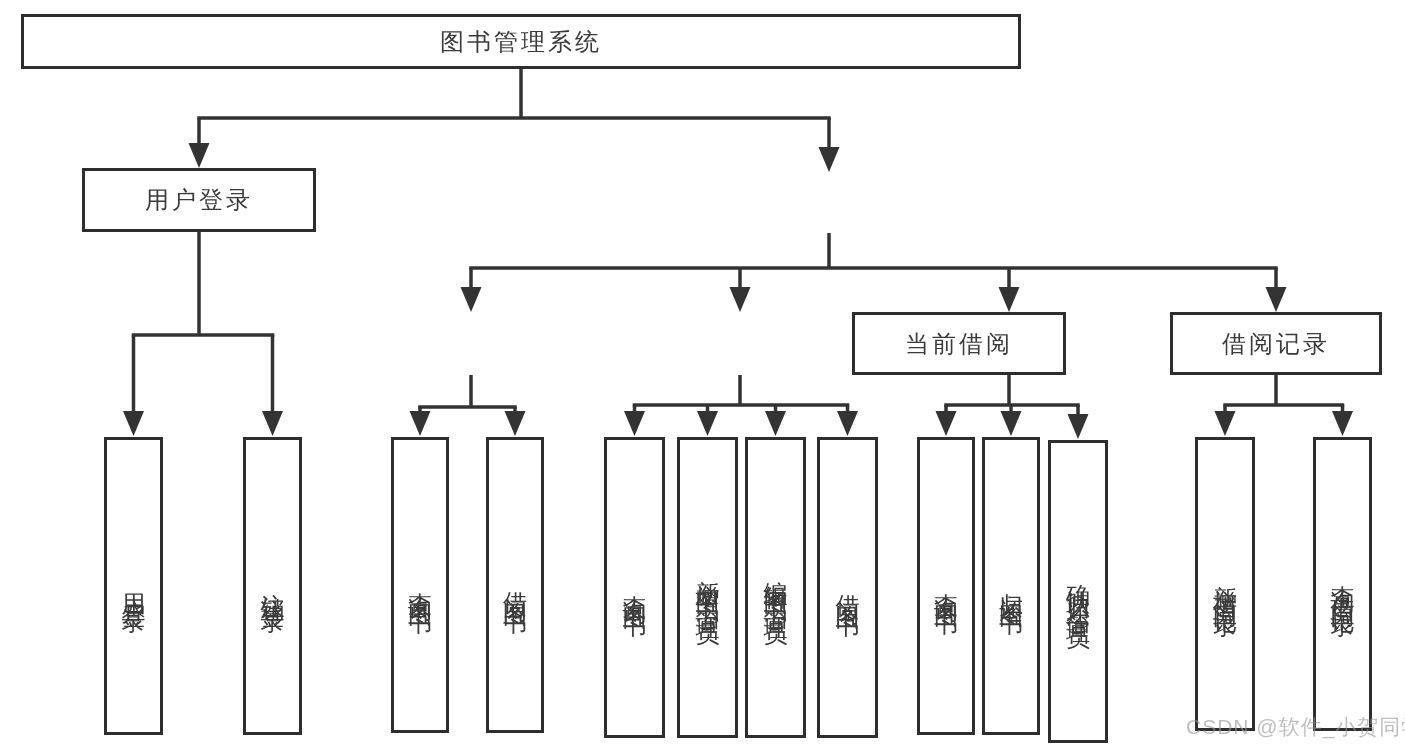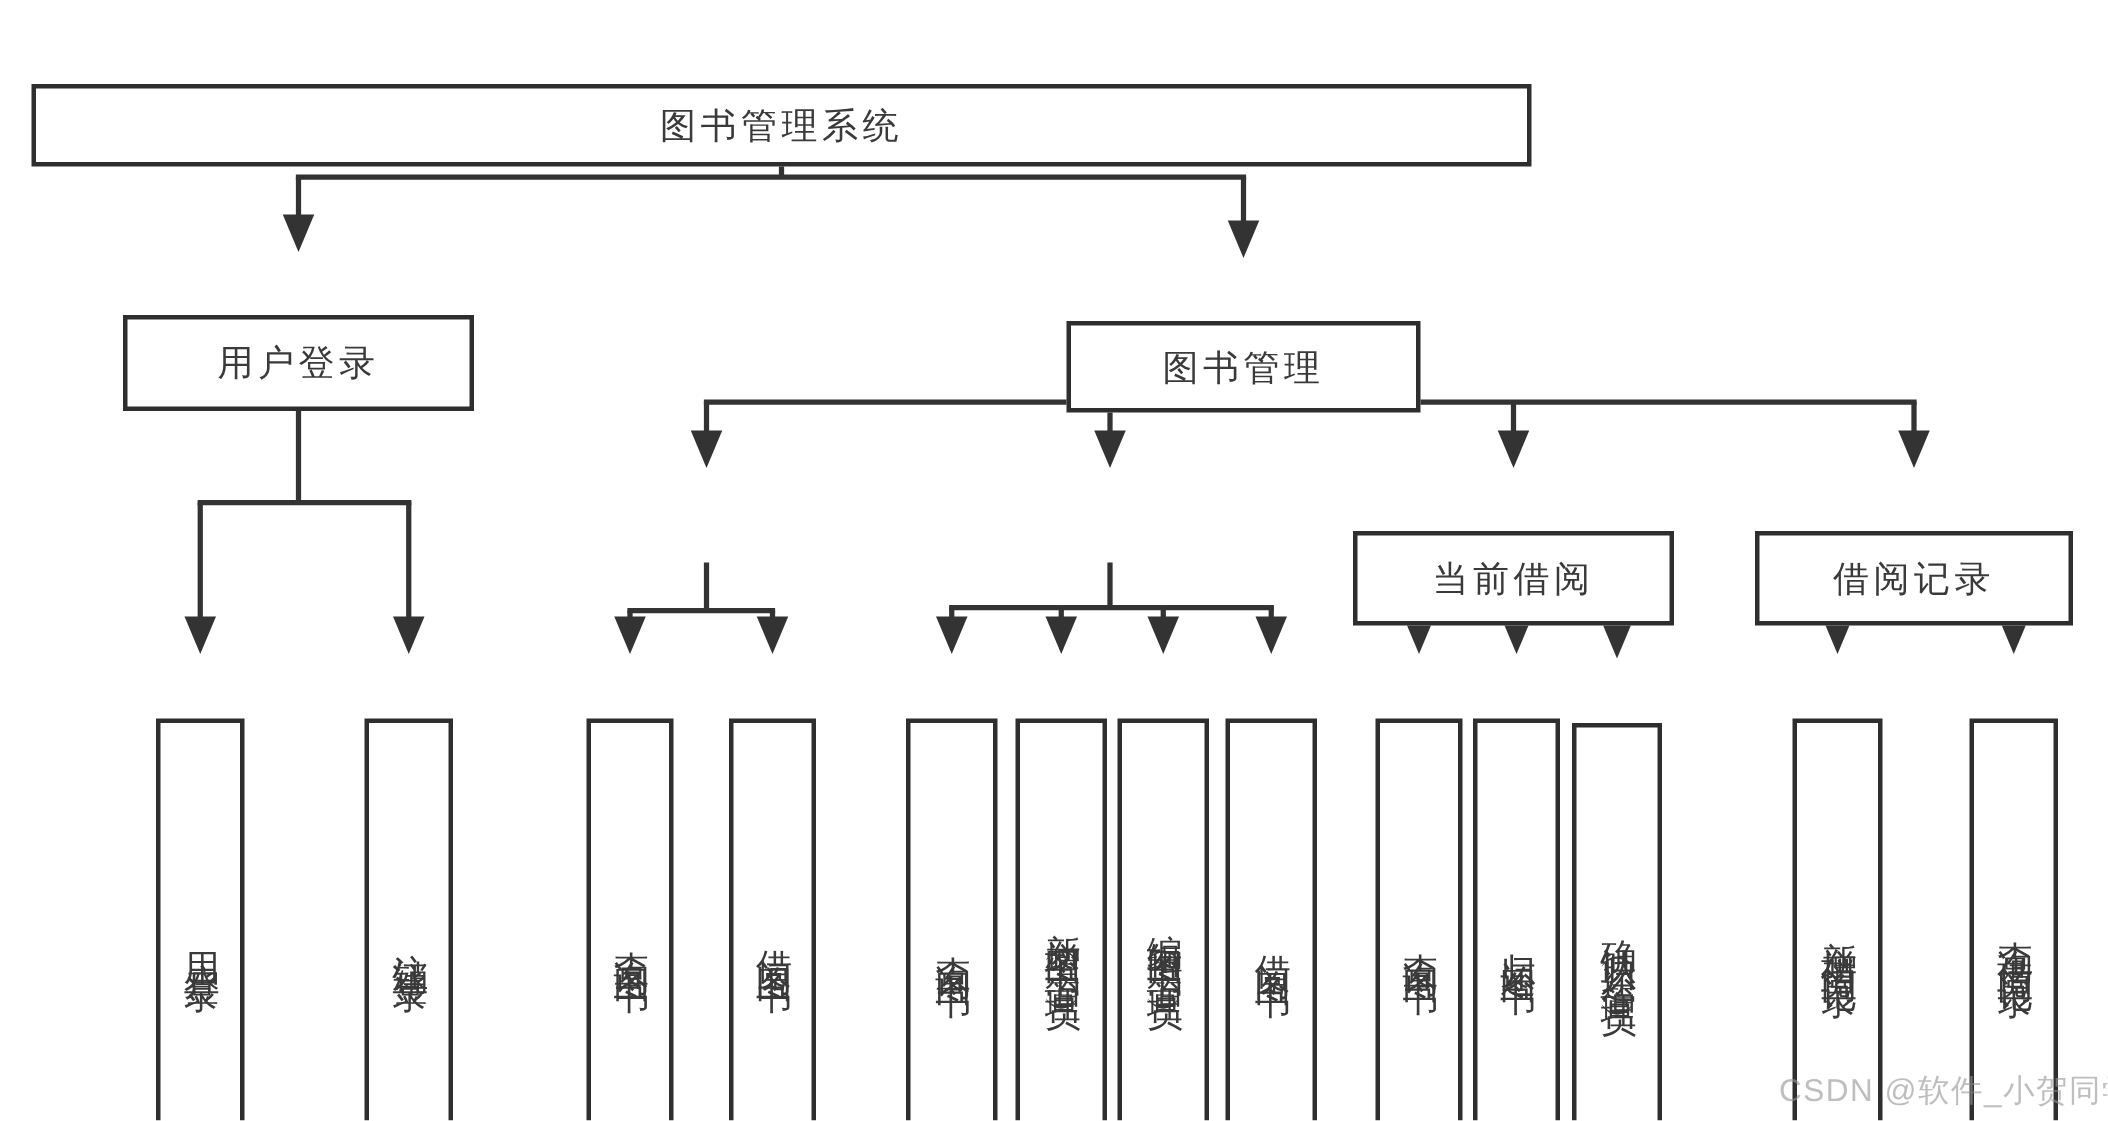--- a/index.html
+++ b/index.html
@@ -22,36 +22,35 @@
     border: 3px solid #2e2e2e;
     background: #ffffff;
     display: flex;
     align-items: center;
     justify-content: center;
     color: #3a3a3a;
     font-size: 24px;
     letter-spacing: 3px;
     text-align: center;
     white-space: nowrap;
-    margin-top: 42px;
   }
   .node.leaf span {
     writing-mode: vertical-rl;
     text-orientation: mixed;
     font-size: 24px;
     letter-spacing: 6px;
     white-space: normal;
   }
   
   .n-root   { left: 21px;   top: 14px;  width: 1000px; height: 55px; }
   .n-login  { left: 82px;   top: 168px; width: 234px;  height: 64px; }
   .n-mgmt   { left: 711px;  top: 172px; width: 236px;  height: 61px; }
   .n-newrec { left: 364px;  top: 312px; width: 214px;  height: 63px; }
   .n-borrow { left: 633px;  top: 312px; width: 214px;  height: 63px; }
-  .n-curr   { left: 902px;  top: 312px; width: 214px;  height: 63px; }
+  .n-curr   { left: 852px;  top: 312px; width: 214px;  height: 63px; }
   .n-record { left: 1170px; top: 312px; width: 212px;  height: 63px; }
   
   .l-ul  { left: 104px;  top: 437px; width: 59px; height: 298px; }
   .l-lo  { left: 243px;  top: 437px; width: 59px; height: 298px; }
   .l-nq  { left: 391px;  top: 437px; width: 58px; height: 296px; }
   .l-nb  { left: 486px;  top: 437px; width: 58px; height: 296px; }
   .l-bq  { left: 604px;  top: 437px; width: 61px; height: 301px; }
   .l-ba  { left: 677px;  top: 437px; width: 61px; height: 301px; }
   .l-be  { left: 745px;  top: 437px; width: 61px; height: 301px; }
   .l-bb  { left: 817px;  top: 437px; width: 61px; height: 301px; }
@@ -138,21 +137,20 @@
       <polygon points="1000.5,411 1021.5,411 1011,436"></polygon>
       <polygon points="1067.5,414 1088.5,414 1078,439"></polygon>
       <polygon points="1214.5,411 1235.5,411 1225,436"></polygon>
       <polygon points="1332,411 1353,411 1342.5,436"></polygon>
     </g>
   </svg>
 
   <div class="node n-root">图书管理系统</div>
 
   <div class="node n-login">用户登录</div>
-  <div class="node n-mgmt">图书管理</div>
 
   <div class="node n-curr">当前借阅</div>
   <div class="node n-record">借阅记录</div>
 
   <div class="node leaf l-ul">
       <span>用户登录</span>
     </div>
   <div class="node leaf l-lo">
       <span>注销登录</span>
     </div>

